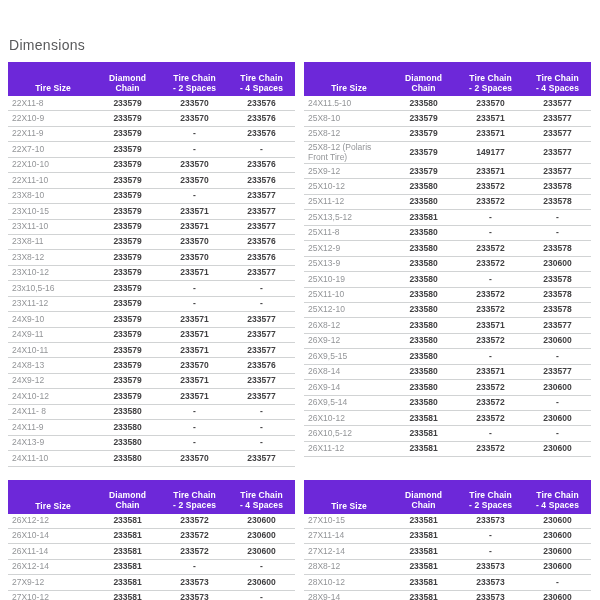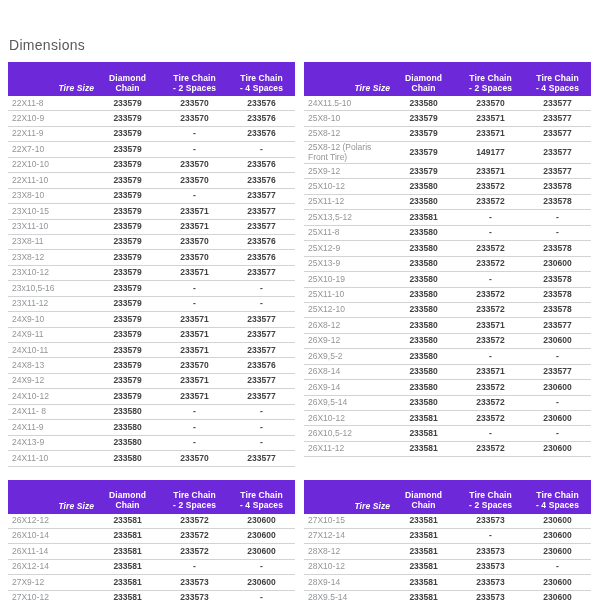--- a/index.html
+++ b/index.html
@@ -46,23 +46,22 @@
     background: #6d28d9;
     color: #ffffff;
     font-size: 8.5px;
     font-weight: bold;
     height: 24px;
     vertical-align: bottom;
     padding: 7px 0 3px 0;
     letter-spacing: 0.1px;
   }
   thead th.h-size {
-    text-align: right;
+    text-align: center;
     padding-left: 4px;
-    font-style: italic;
   }
   thead th .hl {
     display: block;
     text-align: center;
     line-height: 1.2;
   }
   tbody td {
     border-bottom: 1px solid #d1d3d4;
     height: 12.45px;
     font-size: 8.5px;
@@ -377,21 +376,21 @@
             <td class="part-num">233571</td>
             <td class="part-num">233577</td>
           </tr>
           <tr>
             <td class="tire-size">26X9-12</td>
             <td class="part-num">233580</td>
             <td class="part-num">233572</td>
             <td class="part-num">230600</td>
           </tr>
           <tr>
-            <td class="tire-size">26X9,5-2</td>
+            <td class="tire-size">26X9,5-15</td>
             <td class="part-num">233580</td>
             <td class="part-num">-</td>
             <td class="part-num">-</td>
           </tr>
           <tr>
             <td class="tire-size">26X8-14</td>
             <td class="part-num">233580</td>
             <td class="part-num">233571</td>
             <td class="part-num">233577</td>
           </tr>
@@ -523,20 +522,26 @@
         </tr>
       </thead>
       <tbody>
           <tr>
             <td class="tire-size">27X10-15</td>
             <td class="part-num">233581</td>
             <td class="part-num">233573</td>
             <td class="part-num">230600</td>
           </tr>
           <tr>
+            <td class="tire-size">27X11-14</td>
+            <td class="part-num">233581</td>
+            <td class="part-num">-</td>
+            <td class="part-num">230600</td>
+          </tr>
+          <tr>
             <td class="tire-size">27X12-14</td>
             <td class="part-num">233581</td>
             <td class="part-num">-</td>
             <td class="part-num">230600</td>
           </tr>
           <tr>
             <td class="tire-size">28X8-12</td>
             <td class="part-num">233581</td>
             <td class="part-num">233573</td>
             <td class="part-num">230600</td>

